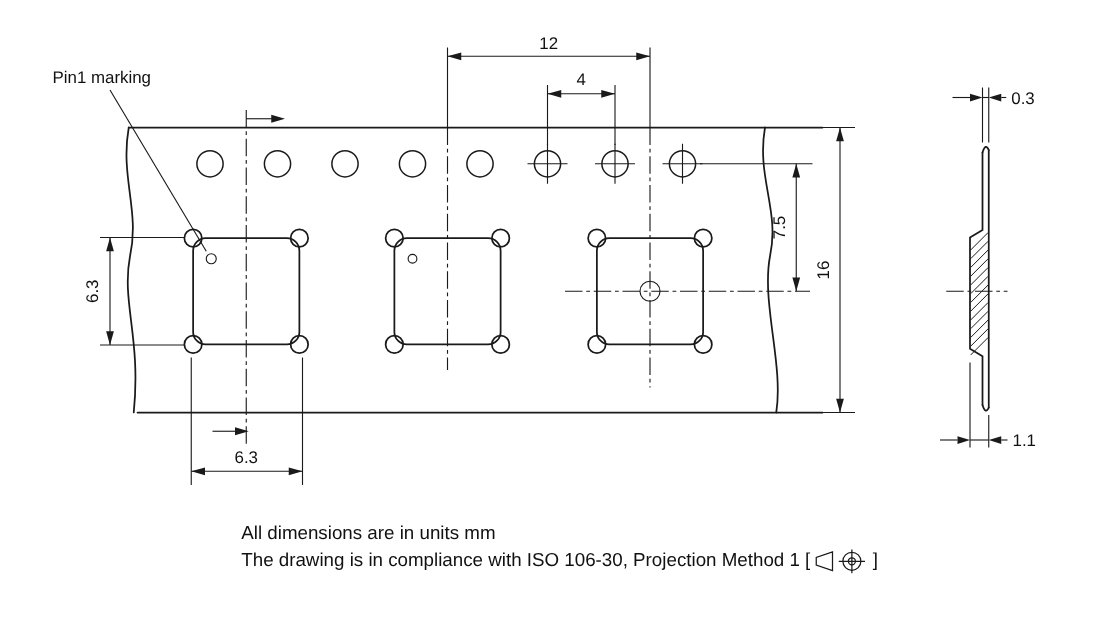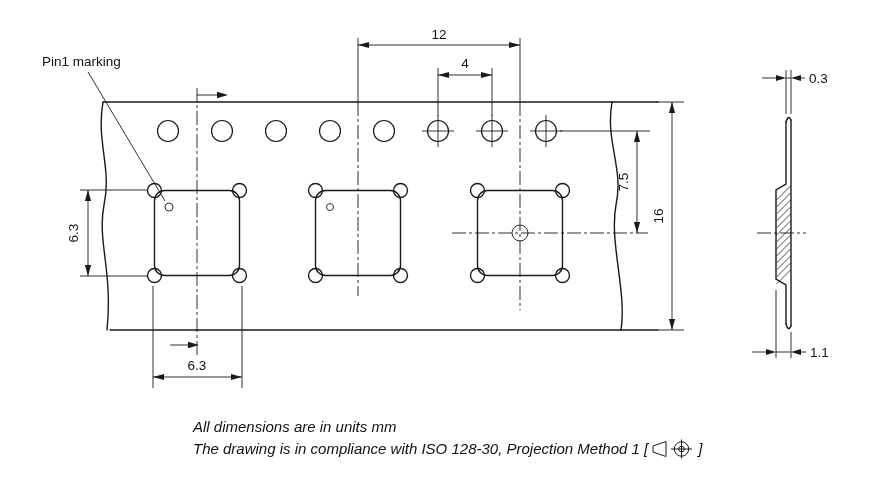--- a/index.html
+++ b/index.html
@@ -6,21 +6,21 @@
   .canvas{position:relative;width:880px;height:495px;background:#ffffff;
           font-family:"Liberation Sans",sans-serif;overflow:hidden;}
   svg.main{position:absolute;left:0;top:0;}
   .outline{stroke:#1a1a1a;stroke-width:1.4;fill:none;stroke-linecap:round;}
   .hole{stroke:#1a1a1a;stroke-width:1.2;fill:none;}
   .thin{stroke:#1a1a1a;stroke-width:0.9;fill:none;}
   .cl{stroke:#1a1a1a;stroke-width:0.9;fill:none;stroke-dasharray:14 3 3 3;}
   .arrow{fill:#1a1a1a;stroke:none;}
   .hatch line{stroke:#1a1a1a;stroke-width:0.8;}
   text{fill:#111111;font-size:13.5px;font-family:"Liberation Sans",sans-serif;}
-  .notes{position:absolute;left:193px;top:416px;color:#111111;font-size:15px;line-height:22px;font-style:italic;}
+  .notes{position:absolute;left:193px;top:416px;color:#111111;font-size:15px;line-height:22px;}
   .note-row{display:flex;align-items:center;gap:2px;}
   .proj-symbol{display:inline-block;}
   .proj-symbol .s{stroke:#1a1a1a;stroke-width:1;fill:none;}
 </style>
 </head>
 <body>
 
 <div class="canvas">
   <svg class="main" width="880" height="495" viewBox="0 0 880 495">
 
@@ -191,21 +191,21 @@
       <polygon class="arrow" points="776,352 766,348.9 766,355.1"></polygon>
       <line class="thin" x1="801" y1="352" x2="806" y2="352"></line>
       <polygon class="arrow" points="791,352 801,348.9 801,355.1"></polygon>
       <text x="810" y="357">1.1</text>
     </g>
   </svg>
 
   <div class="notes">
     <div>All dimensions are in units mm</div>
     <div class="note-row">
-      <span>The drawing is in compliance with ISO 128-30, Projection Method 1 [</span>
+      <span>The drawing is in compliance with ISO 106-30, Projection Method 1 [</span>
       <svg class="proj-symbol" width="46" height="20" viewBox="0 0 46 20">
         <polygon class="s" points="3,7 3,13 16,17.5 16,2.5"></polygon>
         <line class="s" x1="21" y1="10" x2="42" y2="10"></line>
         <line class="s" x1="31.5" y1="0.5" x2="31.5" y2="19.5"></line>
         <circle class="s" cx="31.5" cy="10" r="7.2"></circle>
         <circle class="s" cx="31.5" cy="10" r="2.8"></circle>
       </svg>
       <span>]</span>
     </div>
   </div>

